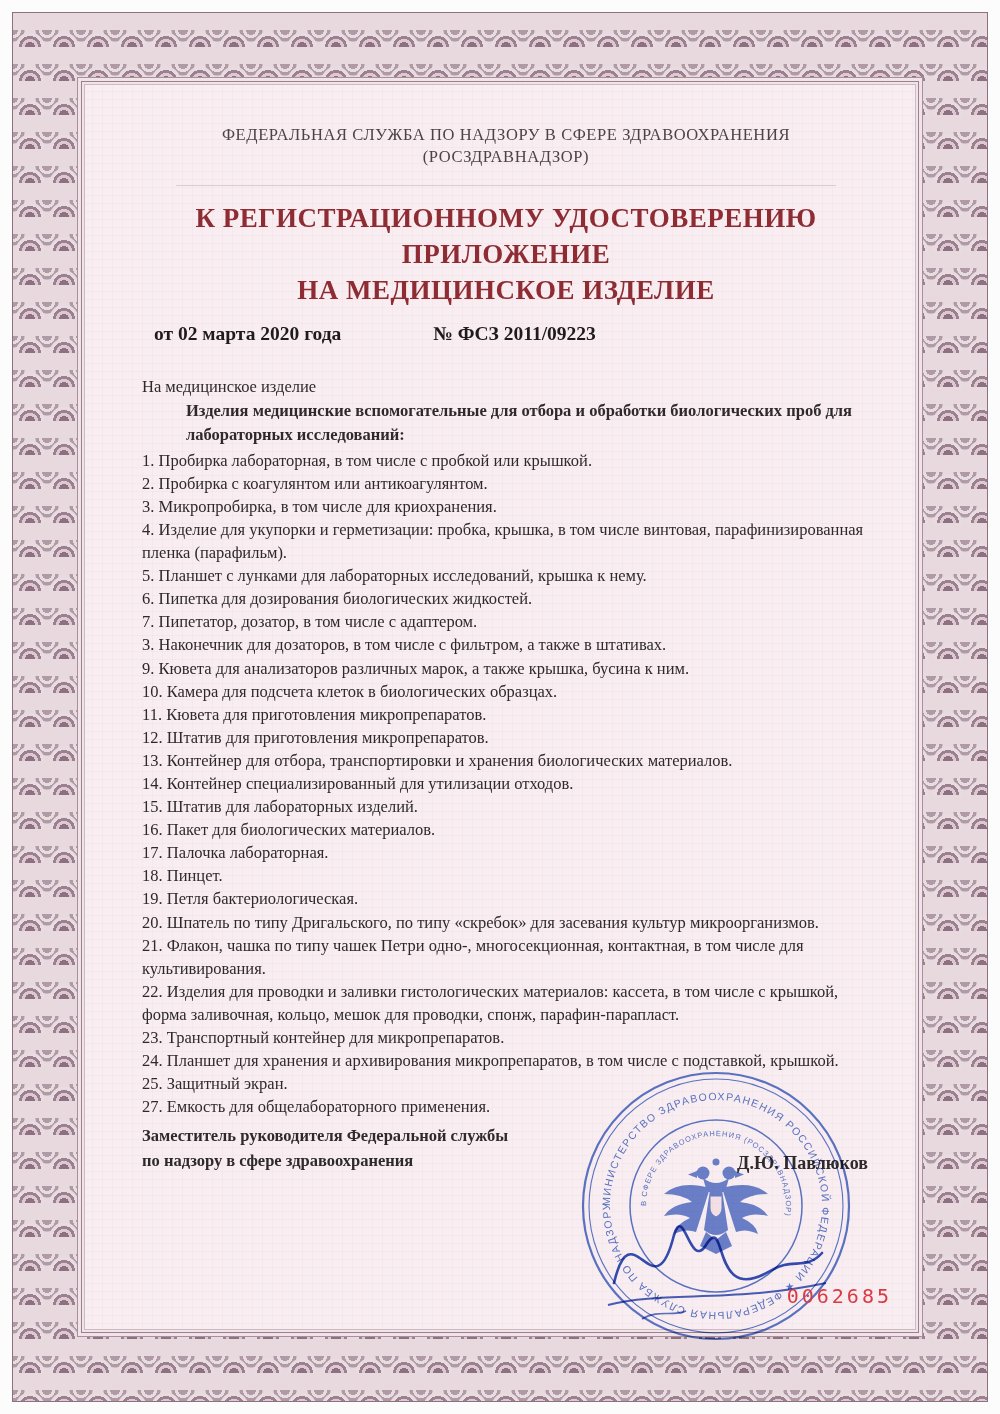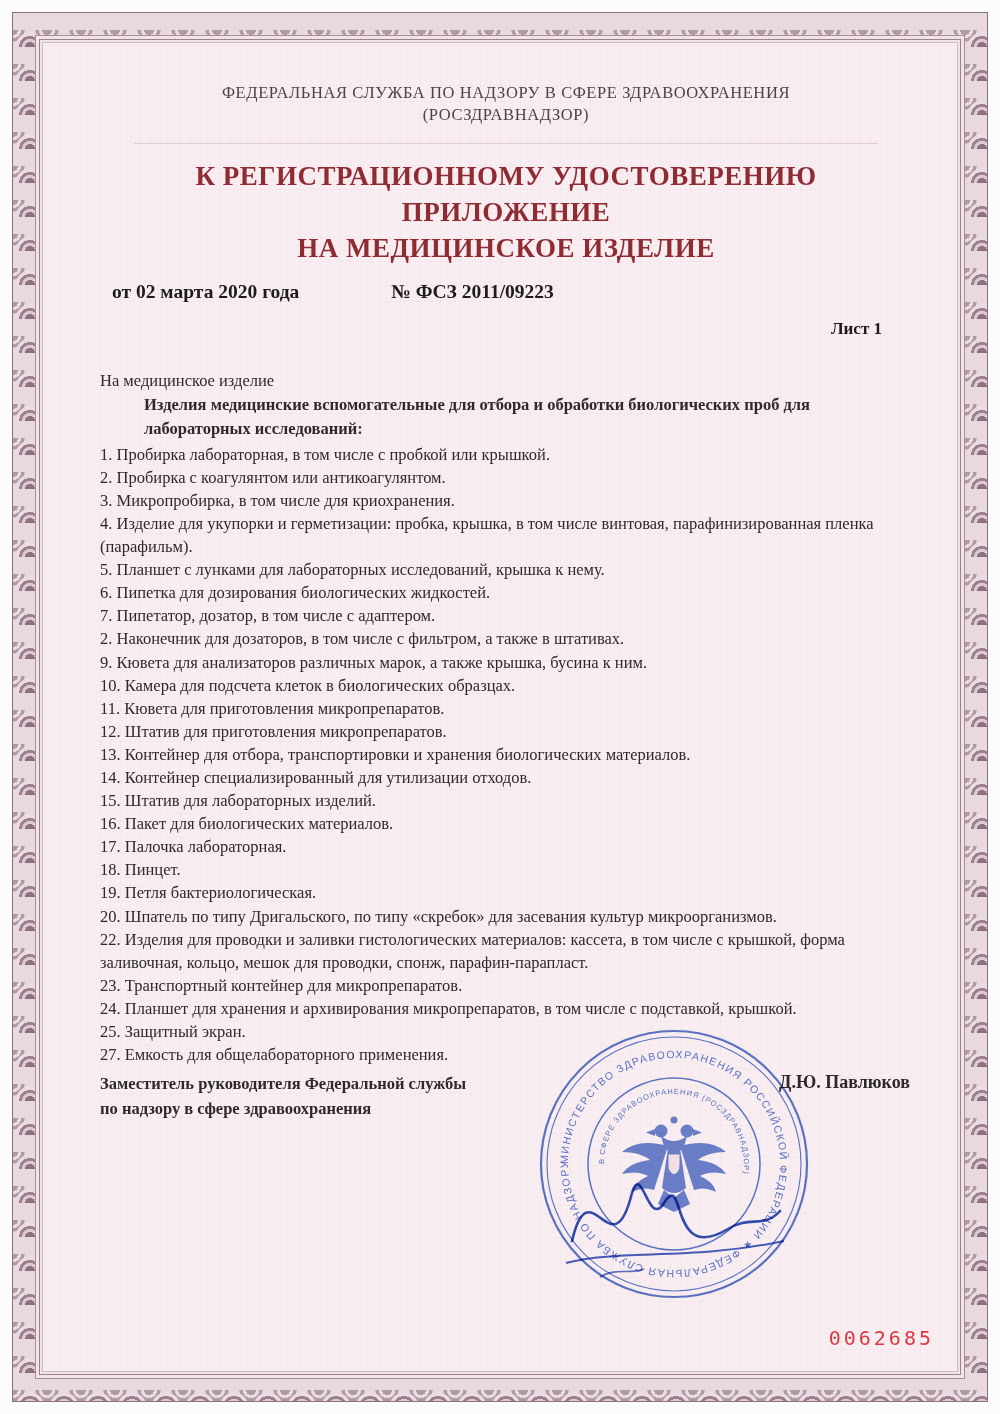--- a/index.html
+++ b/index.html
@@ -11,21 +11,21 @@
     width: 1000px; height: 1414px;
     margin: 0 auto;
     background: #fdfcfc;
     padding: 12px;
     overflow: hidden;
   }
 
   
   .frame {
     width: 100%; height: 100%;
-    padding: 26px;
+    padding: 68px;
     border: 1px solid #8d7180;
     background-color: #e7d9de;
     background-image:
       radial-gradient(circle at 50% 100%, #8d7180 0 5px, #dcc9d1 5px 8px, #9c8090 8px 11px, #e9dce1 11px 14px, rgba(0,0,0,0) 15px),
       radial-gradient(circle at 50% 0%,   #b09aa5 0 5px, #e9dce1 5px 8px, #b09aa5 8px 11px, rgba(0,0,0,0) 12px);
     background-size: 34px 34px, 34px 34px;
     background-position: 0 0, 17px 17px;
   }
 
   .inner {
@@ -57,21 +57,21 @@
   .meta-number { margin-left: 92px; }
 
   .sheet { text-align: right; font-weight: bold; font-size: 17px; margin: 16px 30px 0 0; color: #1e1b1c; }
 
   .intro { margin-top: 32px; font-size: 16.5px; }
   .device-title { font-weight: bold; font-size: 16.5px; line-height: 1.45; margin-top: 2px; margin-left: 44px; }
 
   .list { font-size: 16.5px; line-height: 1.4; margin-top: 2px; }
   .list-item { margin: 0; font-family: Liberation Serif, serif; }
 
-  .footer-row { display: flex; justify-content: space-between; margin-top: 6px; }
+  .footer-row { display: flex; justify-content: space-between; align-items: flex-end; margin-top: 6px; }
   .signer-position { font-weight: bold; font-size: 16.5px; line-height: 1.5; }
   .signer-name { font-weight: bold; font-size: 18px; padding-right: 2px; white-space: nowrap; }
 
   .serial {
     position: absolute; right: 26px; bottom: 24px;
     font-family: "DejaVu Sans Mono", monospace;
     font-size: 20px; letter-spacing: 3px;
     color: #d93a43;
   }
 
@@ -107,46 +107,46 @@
           <div>К РЕГИСТРАЦИОННОМУ УДОСТОВЕРЕНИЮ</div>
           <div>ПРИЛОЖЕНИЕ</div>
           <div>НА МЕДИЦИНСКОЕ ИЗДЕЛИЕ</div>
         </div>
 
         <div class="meta-row">
           <span>от  02 марта 2020 года</span>
           <span class="meta-number">№  ФСЗ 2011/09223</span>
         </div>
 
-        <div class="sheet">Лист  1</div>
 
         <div class="intro">На медицинское изделие</div>
         <div class="device-title">Изделия медицинские вспомогательные для отбора и обработки биологических проб для лабораторных исследований:</div>
 
         <div class="list">
             <div class="list-item">1. Пробирка лабораторная, в том числе с пробкой или крышкой.</div>
             <div class="list-item">2. Пробирка с коагулянтом или антикоагулянтом.</div>
             <div class="list-item">3. Микропробирка, в том числе для криохранения.</div>
             <div class="list-item">4. Изделие для укупорки и герметизации: пробка, крышка, в том числе винтовая, парафинизированная пленка (парафильм).</div>
             <div class="list-item">5. Планшет с лунками для лабораторных исследований, крышка к нему.</div>
             <div class="list-item">6. Пипетка для дозирования биологических жидкостей.</div>
             <div class="list-item">7. Пипетатор, дозатор, в том числе с адаптером.</div>
-            <div class="list-item">2. Наконечник для дозаторов, в том числе с фильтром, а также в штативах.</div>
+            <div class="list-item">3. Наконечник для дозаторов, в том числе с фильтром, а также в штативах.</div>
             <div class="list-item">9. Кювета для анализаторов различных марок, а также крышка, бусина к ним.</div>
             <div class="list-item">10. Камера для подсчета клеток в биологических образцах.</div>
             <div class="list-item">11. Кювета для приготовления микропрепаратов.</div>
             <div class="list-item">12. Штатив для приготовления микропрепаратов.</div>
             <div class="list-item">13. Контейнер для отбора, транспортировки и хранения биологических материалов.</div>
             <div class="list-item">14. Контейнер специализированный для утилизации отходов.</div>
             <div class="list-item">15. Штатив для лабораторных изделий.</div>
             <div class="list-item">16. Пакет для биологических материалов.</div>
             <div class="list-item">17. Палочка лабораторная.</div>
             <div class="list-item">18. Пинцет.</div>
             <div class="list-item">19. Петля бактериологическая.</div>
             <div class="list-item">20. Шпатель по типу Дригальского, по типу «скребок» для засевания культур микроорганизмов.</div>
+            <div class="list-item">21. Флакон, чашка по типу чашек Петри одно-, многосекционная, контактная, в том числе для культивирования.</div>
             <div class="list-item">22. Изделия для проводки и заливки гистологических материалов: кассета, в том числе с крышкой, форма заливочная, кольцо, мешок для проводки, спонж, парафин-парапласт.</div>
             <div class="list-item">23. Транспортный контейнер для микропрепаратов.</div>
             <div class="list-item">24. Планшет для хранения и архивирования микропрепаратов, в том числе с подставкой, крышкой.</div>
             <div class="list-item">25. Защитный экран.</div>
             <div class="list-item">27. Емкость для общелабораторного применения.</div>
           </div>
 
         <div class="footer-row">
           <div class="signer-position">
             <div>Заместитель руководителя Федеральной службы</div>

